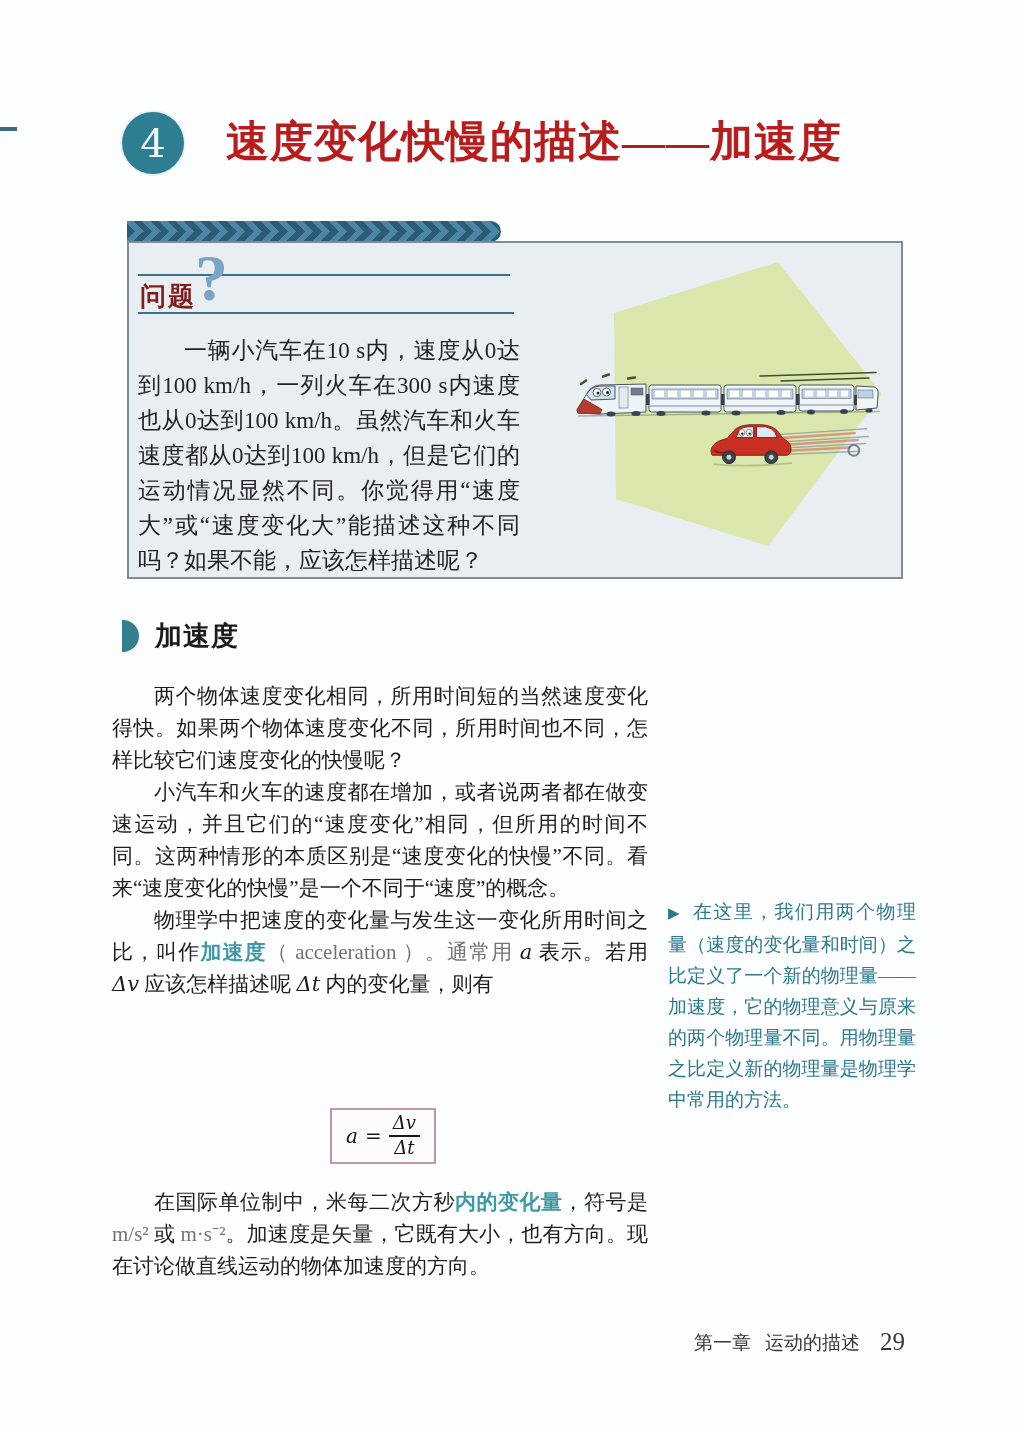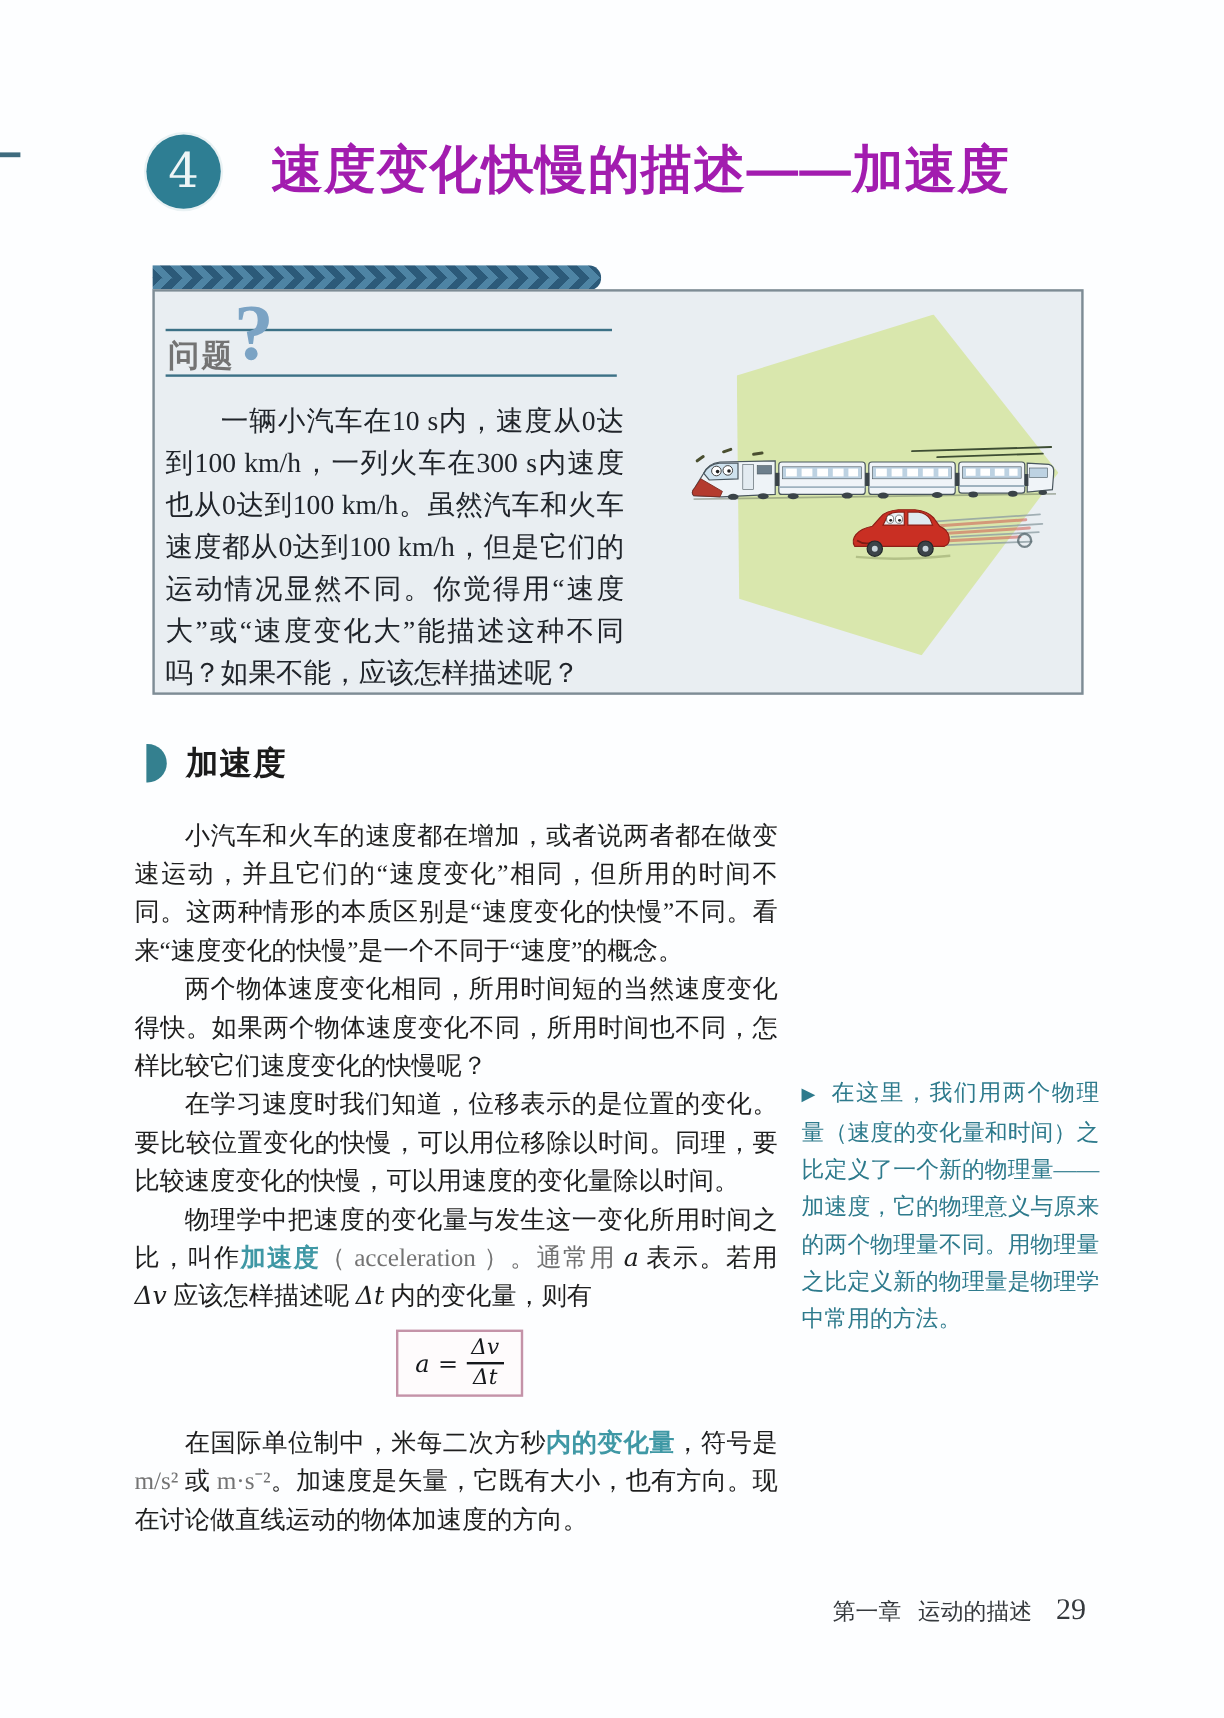--- a/index.html
+++ b/index.html
@@ -10,21 +10,21 @@
   
   .margin-tick{position:absolute;left:0;top:127px;width:17px;height:4px;background:#3e6b7e;}
   .num-badge{
     position:absolute;left:122px;top:112px;width:62px;height:62px;border-radius:50%;
     background:#2e7e93;display:flex;align-items:center;justify-content:center;
     box-shadow:0 0 0 2px #eaf2f4;
   }
   .num-badge span{font-family:"DejaVu Serif",serif;font-size:40px;color:#eef5f6;}
   .page-title{
     position:absolute;left:226px;top:113px;font-size:43px;font-weight:bold;
-    color:#a21caf;letter-spacing:1px;font-family:Liberation Sans, sans-serif;white-space:nowrap;text-align:center;
+    color:#b91c1c;letter-spacing:1px;font-family:Liberation Serif, serif;white-space:nowrap;text-align:center;
   }
   
   .chevron-band{
     position:absolute;left:127px;top:221px;width:374px;height:21px;
     border-radius:0 14px 14px 0;
     background-image:
       repeating-linear-gradient(45deg,#2c5a79 0 6px,#4e84a4 6px 12px),
       repeating-linear-gradient(135deg,#2c5a79 0 6px,#4e84a4 6px 12px);
     background-size:100% 52%,100% 52%;
     background-position:0 0,0 100%;
@@ -32,21 +32,21 @@
   }
   .problem-box{
     position:absolute;left:127px;top:241px;width:776px;height:338px;
     background:#e9eef2;border:2px solid #7e8c95;box-sizing:border-box;
   }
   .rule{position:absolute;height:2px;background:#3c7186;}
   .rule-top{left:9px;top:31px;width:372px;}
   .rule-bottom{left:9px;top:69px;width:376px;}
   .problem-label{
     position:absolute;left:11px;top:36px;font-size:26px;font-weight:bold;
-    color:#737373;font-family:"Liberation Sans",sans-serif;letter-spacing:2px;
+    color:#7f1d1d;font-family:"Liberation Sans",sans-serif;letter-spacing:2px;
   }
   .question-mark{
     position:absolute;left:66px;top:2px;font-size:66px;font-weight:bold;
     color:#7ba3c4;font-family:"Liberation Serif",serif;line-height:1;
   }
   .problem-text{
     position:absolute;left:9px;top:90px;width:382px;
     font-size:23px;line-height:35px;text-align:justify;text-indent:2em;
     color:#20242a;font-family:"Liberation Serif",serif;margin:0;
   }
@@ -215,23 +215,22 @@
     <circle cx="52" cy="92" r="5" fill="#c9d4da"></circle>
     <circle cx="138" cy="92" r="13" fill="#3c4449" stroke="#22282b" stroke-width="2"></circle>
     <circle cx="138" cy="92" r="5" fill="#c9d4da"></circle>
     <path d="M20 106 Q90 113 180 104" stroke="#9aa86f" stroke-width="4" fill="none" opacity="0.6"></path>
   </svg>
 
   <div class="section-bullet"></div>
   <div class="section-heading">加速度</div>
 
   <div class="body-col" id="body-top">
+    <p>两个物体速度变化相同，所用时间短的当然速度变化得快。如果两个物体速度变化不同，所用时间也不同，怎样比较它们速度变化的快慢呢？</p>
     <p>小汽车和火车的速度都在增加，或者说两者都在做变速运动，并且它们的“速度变化”相同，但所用的时间不同。这两种情形的本质区别是“速度变化的快慢”不同。看来“速度变化的快慢”是一个不同于“速度”的概念。</p>
-    <p>两个物体速度变化相同，所用时间短的当然速度变化得快。如果两个物体速度变化不同，所用时间也不同，怎样比较它们速度变化的快慢呢？</p>
-    <p>在学习速度时我们知道，位移表示的是位置的变化。要比较位置变化的快慢，可以用位移除以时间。同理，要比较速度变化的快慢，可以用速度的变化量除以时间。</p>
     <p><span>物理学中把速度的变化量与发生这一变化所用时间之比，叫作</span><span class="kw">加速度</span><span class="teal">（ acceleration ）。通常用 </span><span class="math">a</span><span> 表示。若用 </span><span class="math">Δv</span><span> 应该怎样描述呢 </span><span class="math">Δt</span><span> 内的变化量，则有</span></p>
   </div>
 
   <div class="formula-box">
     <span class="lhs">a</span>
     <span>=</span>
     <span class="frac">
       <span class="num">Δv</span>
       <span class="den">Δt</span>
     </span>

